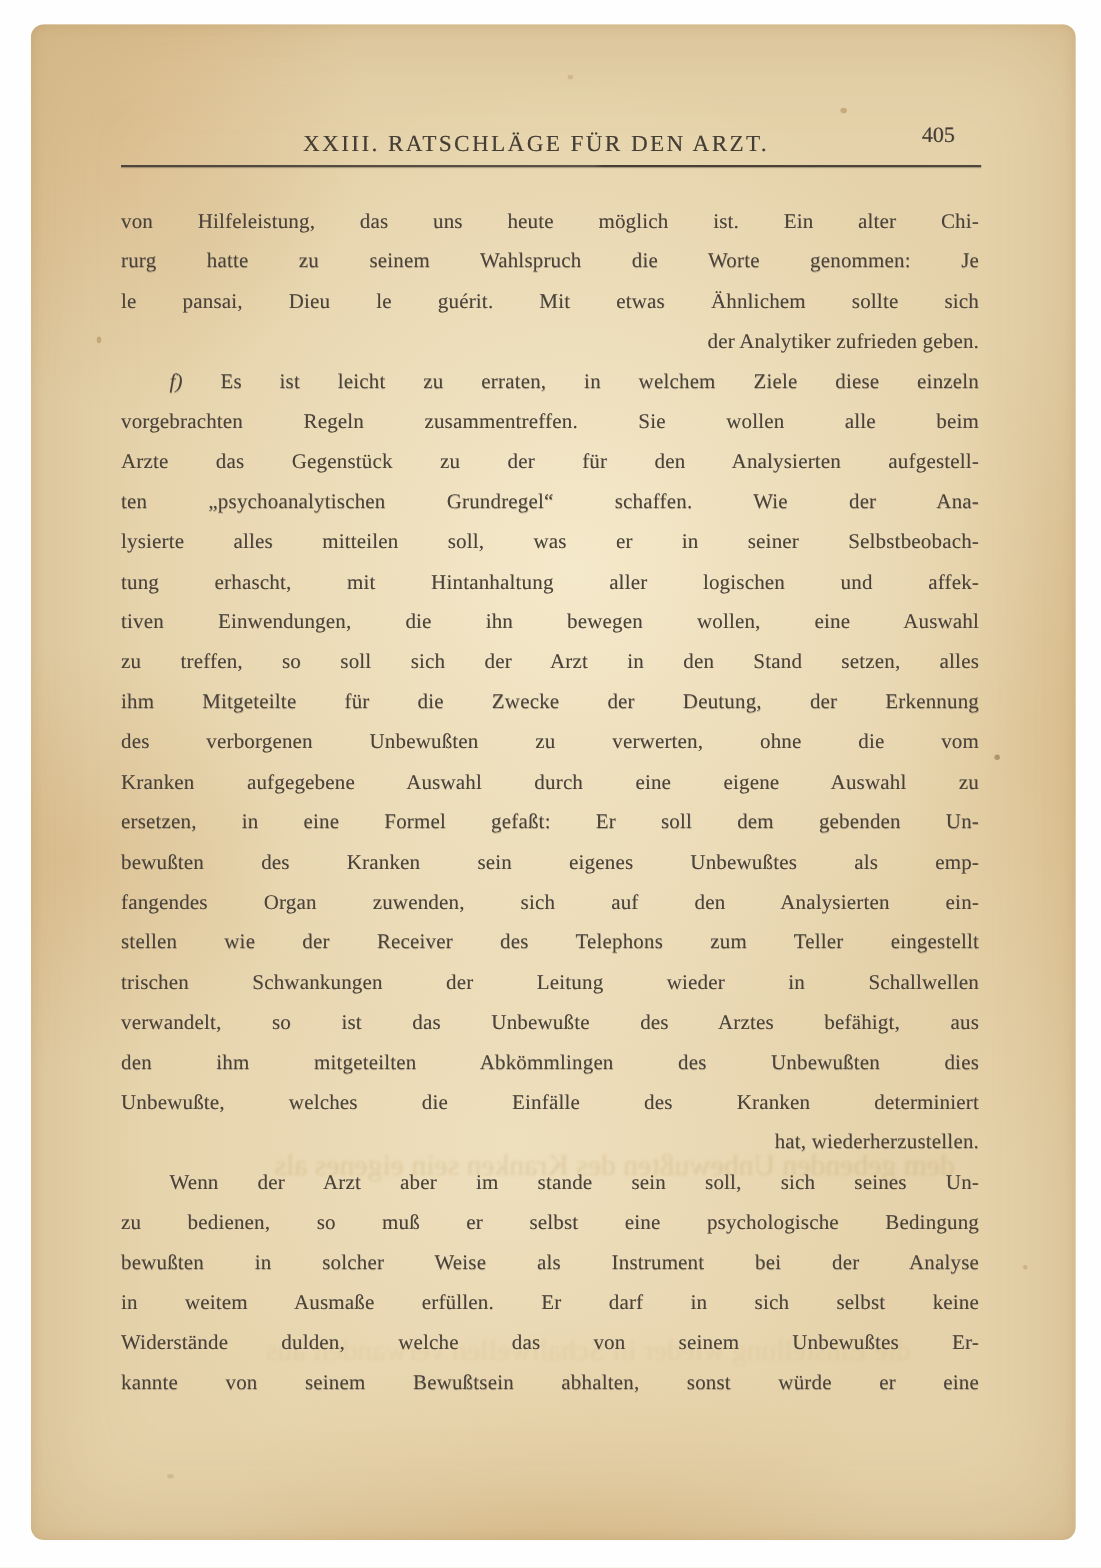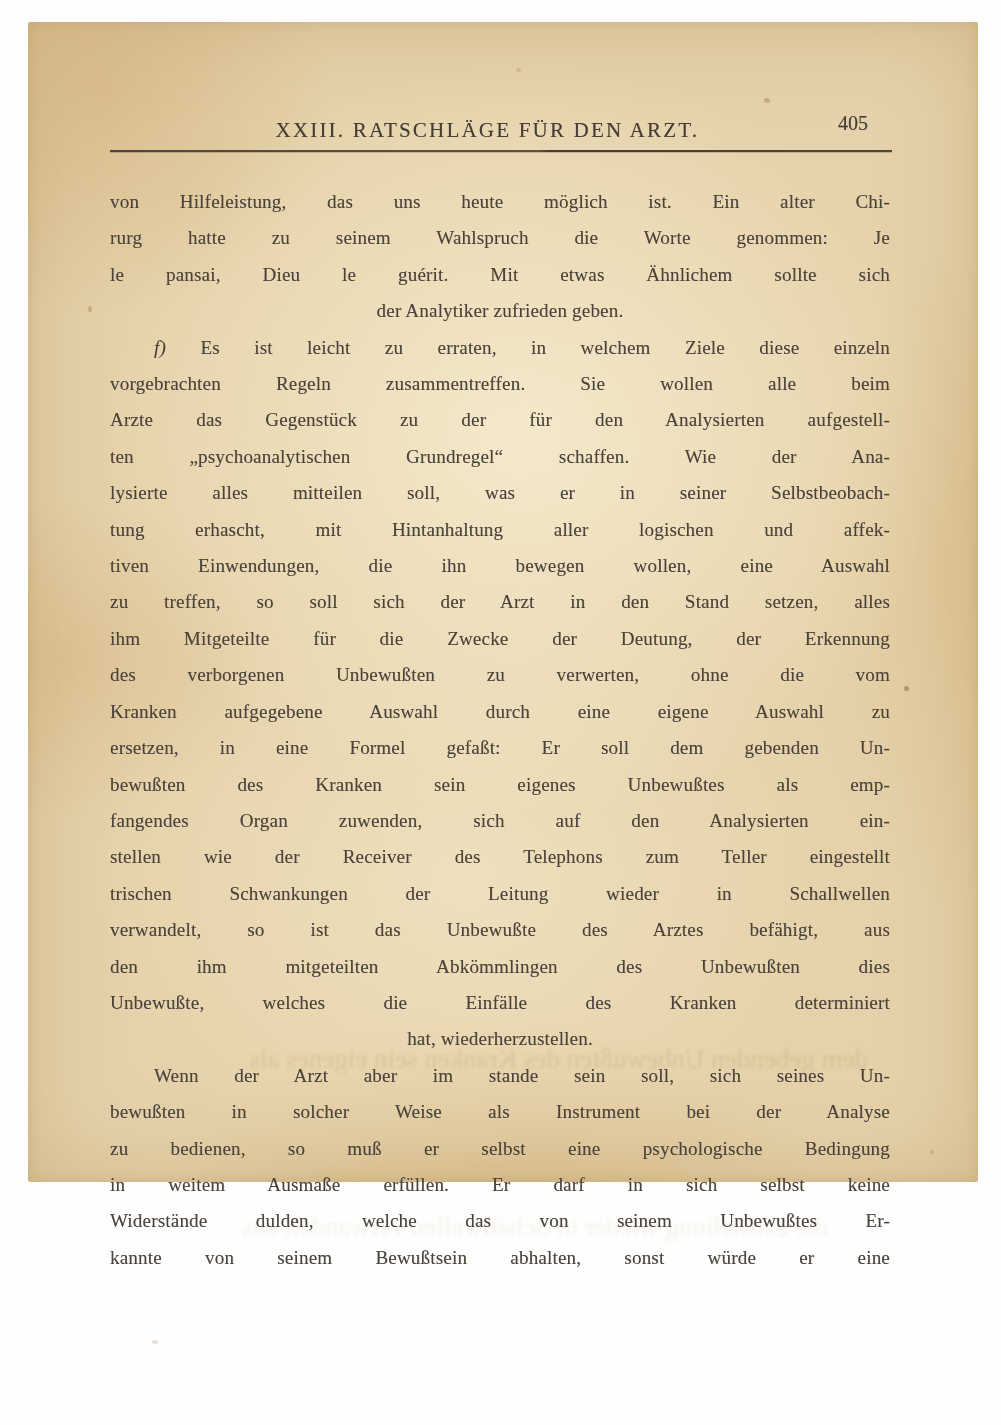--- a/index.html
+++ b/index.html
@@ -16,22 +16,22 @@
     width: 1001px;
     height: 1425px;
     background: #fefefe;
   }
   
   .paper {
     position: absolute;
     left: 28px;
     top: 22px;
     width: 950px;
-    height: 1160px;
-    border-radius: 2px;
+    height: 1378px;
+    border-radius: 12px;
     background-color: #e5d2aa;
     background-image:
       radial-gradient(ellipse 62% 46% at 52% 36%, rgba(250,241,214,0.75), rgba(250,241,214,0) 72%),
       radial-gradient(ellipse 55% 38% at 46% 74%, rgba(246,235,206,0.55), rgba(246,235,206,0) 72%),
       radial-gradient(ellipse 32% 26% at 8% 6%, rgba(201,157,100,0.38), rgba(201,157,100,0) 75%),
       radial-gradient(ellipse 26% 42% at 100% 48%, rgba(214,178,122,0.32), rgba(214,178,122,0) 70%),
       radial-gradient(ellipse 45% 22% at 50% 101%, rgba(209,172,115,0.34), rgba(209,172,115,0) 72%),
       radial-gradient(ellipse 30% 20% at 4% 55%, rgba(205,163,106,0.30), rgba(205,163,106,0) 70%);
     box-shadow:
       inset 0 0 95px rgba(168,123,64,0.32),
@@ -80,21 +80,21 @@
     top: 162px;
     width: 780px;
     font-size: 19px;
     line-height: 36.4px;
     letter-spacing: 0.2px;
     color: #4a433b;
     text-shadow: 0.3px 0.3px 0.6px rgba(74,67,59,0.35);
   }
   .line { display: block; white-space: normal; }
   .line.j { text-align: justify; text-align-last: justify; }
-  .line.flush { text-align: center; }
+  .line.flush { text-align: right; }
   .line.indent { text-indent: 44px; }
   .line em { font-style: italic; }
   
   .ghost {
     position: absolute;
     transform: scaleX(-1);
     color: #a9803e;
     font-size: 27px;
     white-space: nowrap;
     filter: blur(1.6px);
@@ -151,22 +151,22 @@
         <div class="line j">ersetzen, in eine Formel gefaßt: Er soll dem gebenden Un-</div>
         <div class="line j">bewußten des Kranken sein eigenes Unbewußtes als emp-</div>
         <div class="line j">fangendes Organ zuwenden, sich auf den Analysierten ein-</div>
         <div class="line j">stellen wie der Receiver des Telephons zum Teller eingestellt</div>
         <div class="line j">trischen Schwankungen der Leitung wieder in Schallwellen</div>
         <div class="line j">verwandelt, so ist das Unbewußte des Arztes befähigt, aus</div>
         <div class="line j">den ihm mitgeteilten Abkömmlingen des Unbewußten dies</div>
         <div class="line j">Unbewußte, welches die Einfälle des Kranken determiniert</div>
         <div class="line flush">hat, wiederherzustellen.</div>
         <div class="line j indent">Wenn der Arzt aber im stande sein soll, sich seines Un-</div>
+        <div class="line j">zu bedienen, so muß er selbst eine psychologische Bedingung</div>
         <div class="line j">bewußten in solcher Weise als Instrument bei der Analyse</div>
-        <div class="line j">zu bedienen, so muß er selbst eine psychologische Bedingung</div>
         <div class="line j">in weitem Ausmaße erfüllen. Er darf in sich selbst keine</div>
         <div class="line j">Widerstände dulden, welche das von seinem Unbewußtes Er-</div>
         <div class="line j">kannte von seinem Bewußtsein abhalten, sonst würde er eine</div>
       </div>
 
     <div class="speck s1"></div>
     <div class="speck s2"></div>
     <div class="speck s3"></div>
     <div class="speck s4"></div>
     <div class="speck s5"></div>

